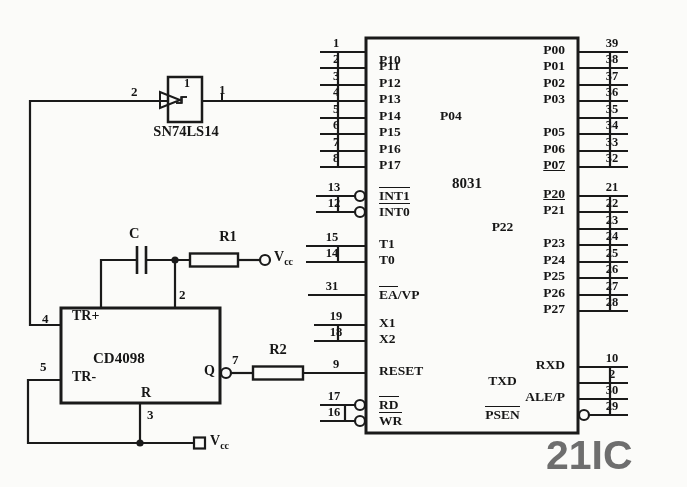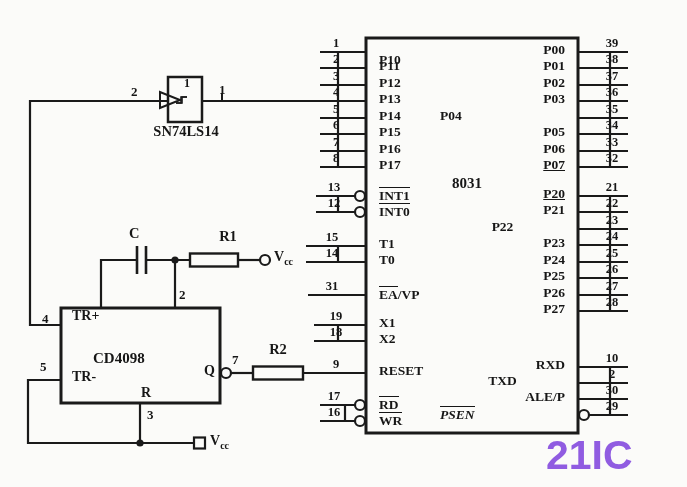--- a/index.html
+++ b/index.html
@@ -13,21 +13,21 @@
     position:absolute;font-weight:bold;color:#161616;white-space:nowrap;
     font-family:"Liberation Serif",serif;line-height:1.05;
   }
   .pin-label{font-size:13.5px;}
   .num{font-size:12.5px;text-align:center;}
   .ov{display:inline-block;border-top:1.7px solid #161616;padding-top:0.5px;line-height:1.05;}
   sub.vs{font-size:10px;font-weight:bold;}
   
   .wm{position:absolute;left:546px;top:436px;display:flex;align-items:flex-start;opacity:.75;}
   .wm-brand{font-family:"Liberation Sans",sans-serif;font-weight:bold;font-size:41px;
-    color:#6d28d9;letter-spacing:0px;line-height:.95;}
+    color:#404040;letter-spacing:0px;line-height:.95;}
   .wm-right{display:flex;flex-direction:column;margin-left:1px;}
   .wm-cn{font-size:15px;font-weight:bold;color:#ef9797;border:2px solid #f2aaaa;
     border-radius:4px;padding:0 2px;line-height:1.1;}
   .wm-com{font-style:italic;font-weight:bold;font-size:21px;color:#ec8383;margin-top:-2px;
     font-family:"Liberation Serif",serif;}
 </style>
 </head>
 <body>
 
 <div id="canvas">
@@ -222,15 +222,15 @@
       <div class="lbl pin-label" style="left: 440px; top: 286px; width: 125px; text-align: right;"><span>P26</span></div>
       <div class="lbl num" style="left: 599px; top: 295.5px; width: 26px;">28</div>
       <div class="lbl pin-label" style="left: 440px; top: 302px; width: 125px; text-align: right;"><span>P27</span></div>
       <div class="lbl num" style="left: 599px; top: 351.5px; width: 26px;">10</div>
       <div class="lbl pin-label" style="left: 440px; top: 358px; width: 125px; text-align: right;"><span>RXD</span></div>
       <div class="lbl num" style="left: 599px; top: 367.5px; width: 26px;">2</div>
       <div class="lbl pin-label" style="left: 440px; top: 374px; width: 125px; text-align: center;"><span>TXD</span></div>
       <div class="lbl num" style="left: 599px; top: 383.5px; width: 26px;">30</div>
       <div class="lbl pin-label" style="left: 440px; top: 390px; width: 125px; text-align: right;"><span>ALE/P</span></div>
       <div class="lbl num" style="left: 599px; top: 399.5px; width: 26px;">29</div>
-      <div class="lbl pin-label" style="left: 440px; top: 406px; width: 125px; text-align: left; font-style: italic;"><span class="ov">PSEN</span></div>
+      <div class="lbl pin-label" style="left: 440px; top: 406px; width: 125px; text-align: center;"><span class="ov">PSEN</span></div>
     </div>
 </div>
 
 </body></html>

